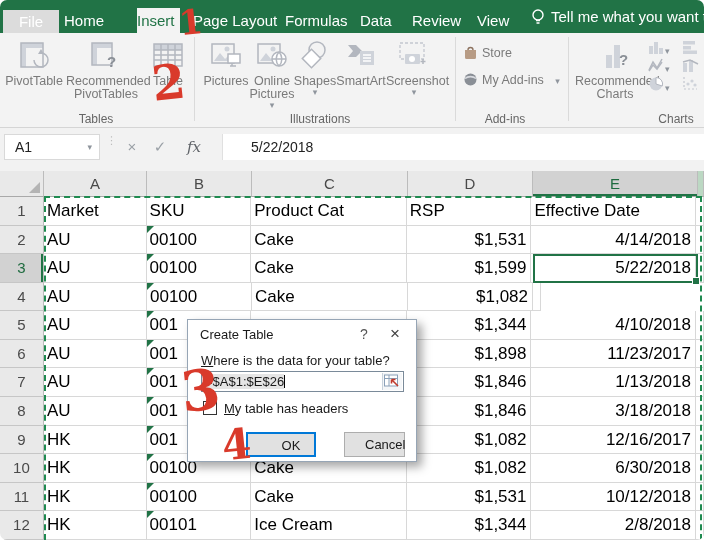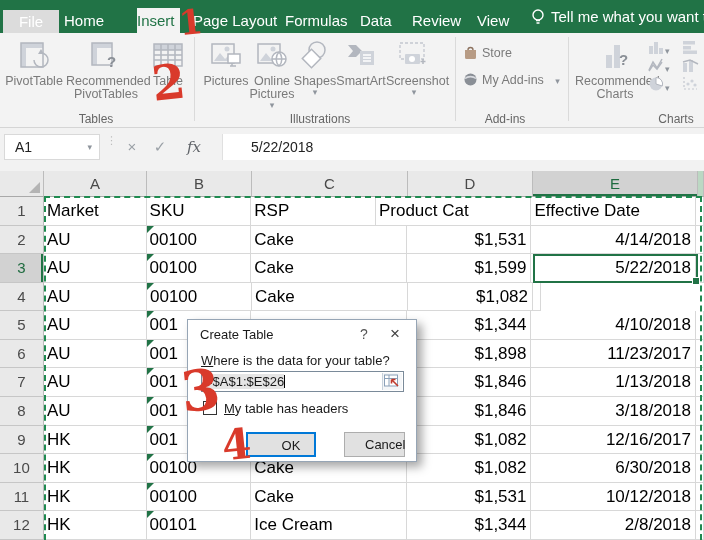--- a/index.html
+++ b/index.html
@@ -1,17 +1,17 @@
 <!DOCTYPE html>
 <html><head>
 <meta charset="utf-8">
 <style>
   html,body{margin:0;padding:0;}
   #app{position:relative;width:704px;height:540px;overflow:hidden;background:#fff;
-       font-family:"Liberation Sans",sans-serif;-webkit-font-smoothing:antialiased;}
+       font-family:"Liberation Sans",sans-serif;border-radius:7px;-webkit-font-smoothing:antialiased;}
 
   
   .tabbar{position:absolute;left:0;top:0;width:704px;height:33px;background:#217346;}
   .filebtn{position:absolute;left:3px;top:10px;width:56px;height:23px;background:#dcdcdc;
            color:#fff;font-size:15px;text-align:center;line-height:23px;}
   .tab{position:absolute;top:8px;height:25px;line-height:25px;color:#fff;font-size:15px;}
   .tab.active{background:#f3f3f3;color:#217346;}
   .tellme{position:absolute;left:551px;top:0;height:33px;line-height:33px;color:#fff;font-size:15px;white-space:nowrap;}
   .bulb{position:absolute;left:530px;top:8px;width:16px;height:18px;}
 
@@ -307,22 +307,22 @@
         <div class="cell ch c2">B</div>
         <div class="cell ch c3">C</div>
         <div class="cell ch c4">D</div>
         <div class="cell ch c5 sel">E</div>
         <div class="cell ch c6 sliver"></div>
       </div>
       <div class="grow">
         <div class="cell rh c0">1</div>
         <div class="cell dc c1">Market</div>
         <div class="cell dc c2">SKU</div>
+        <div class="cell dc c3">Product Cat</div>
         <div class="cell dc c4">RSP</div>
-        <div class="cell dc c3">Product Cat</div>
         <div class="cell dc c5">Effective Date</div>
         <div class="cell dc c6"></div>
       </div>
       <div class="grow">
         <div class="cell rh c0">2</div>
         <div class="cell dc c1">AU</div>
         <div class="cell dc c2">00100<span class="tri"></span></div>
         <div class="cell dc c3">Cake</div>
         <div class="cell dc c4 r">$1,531</div>
         <div class="cell dc c5 r">4/14/2018</div>

